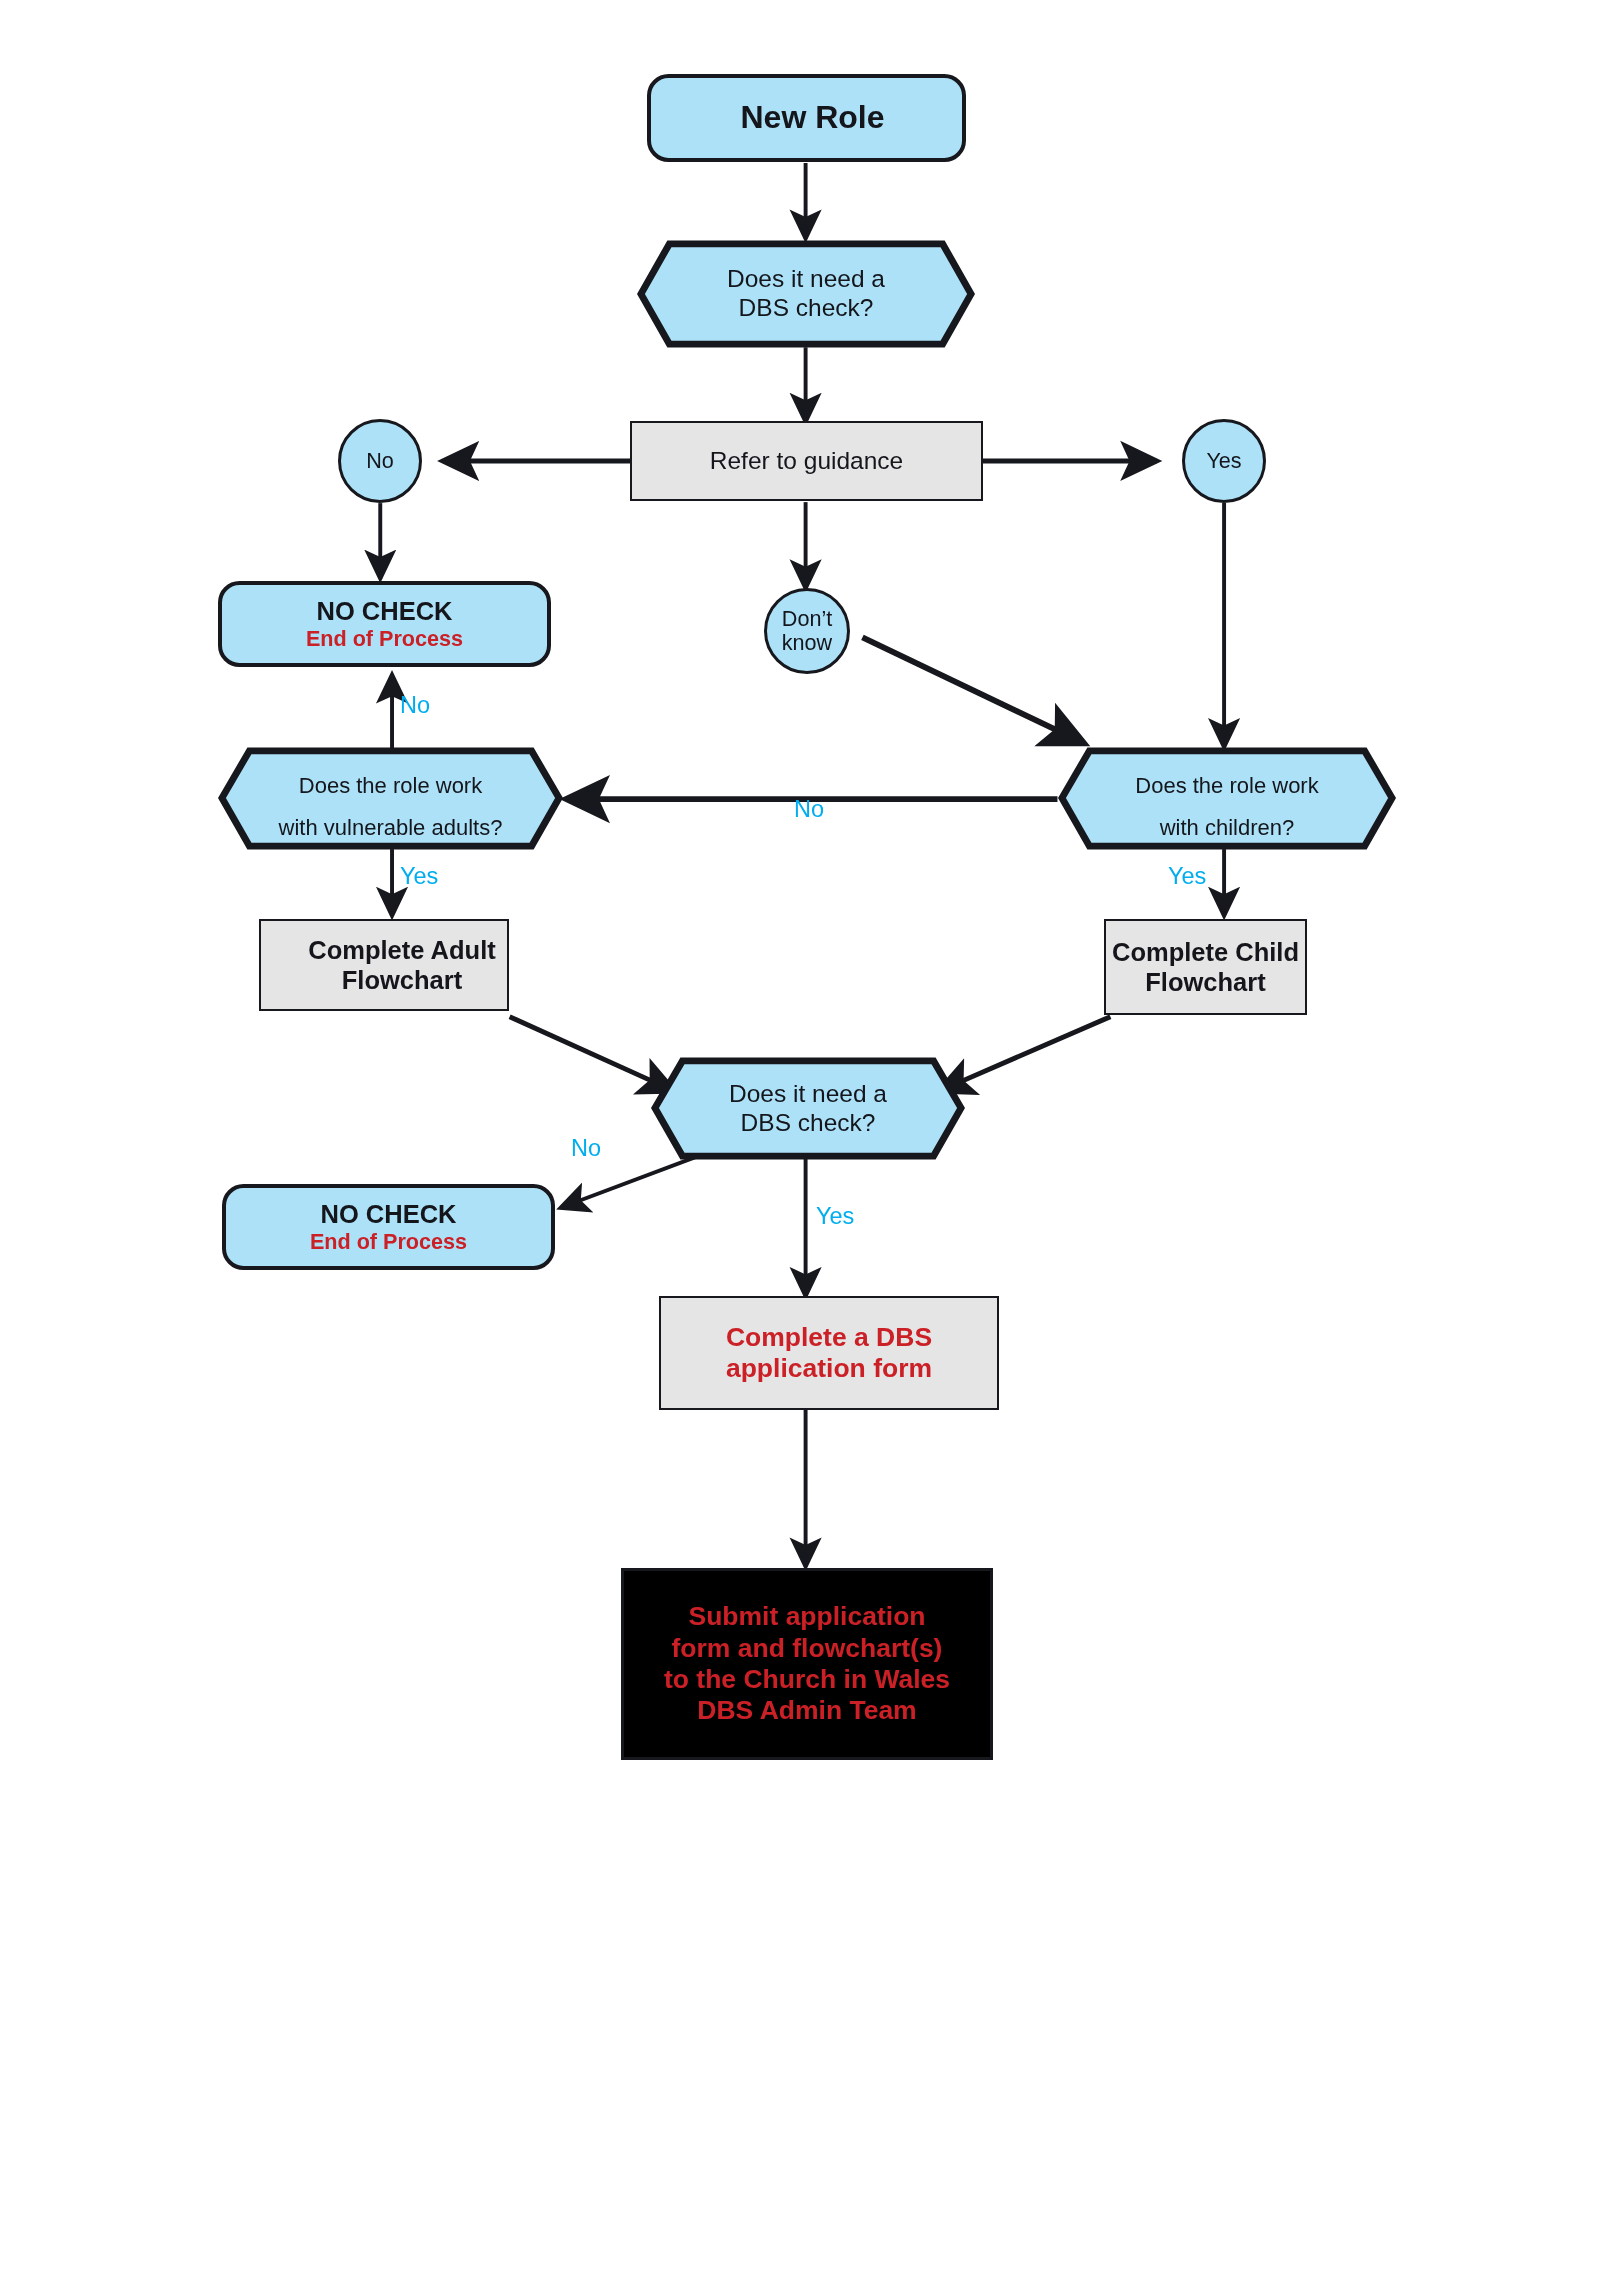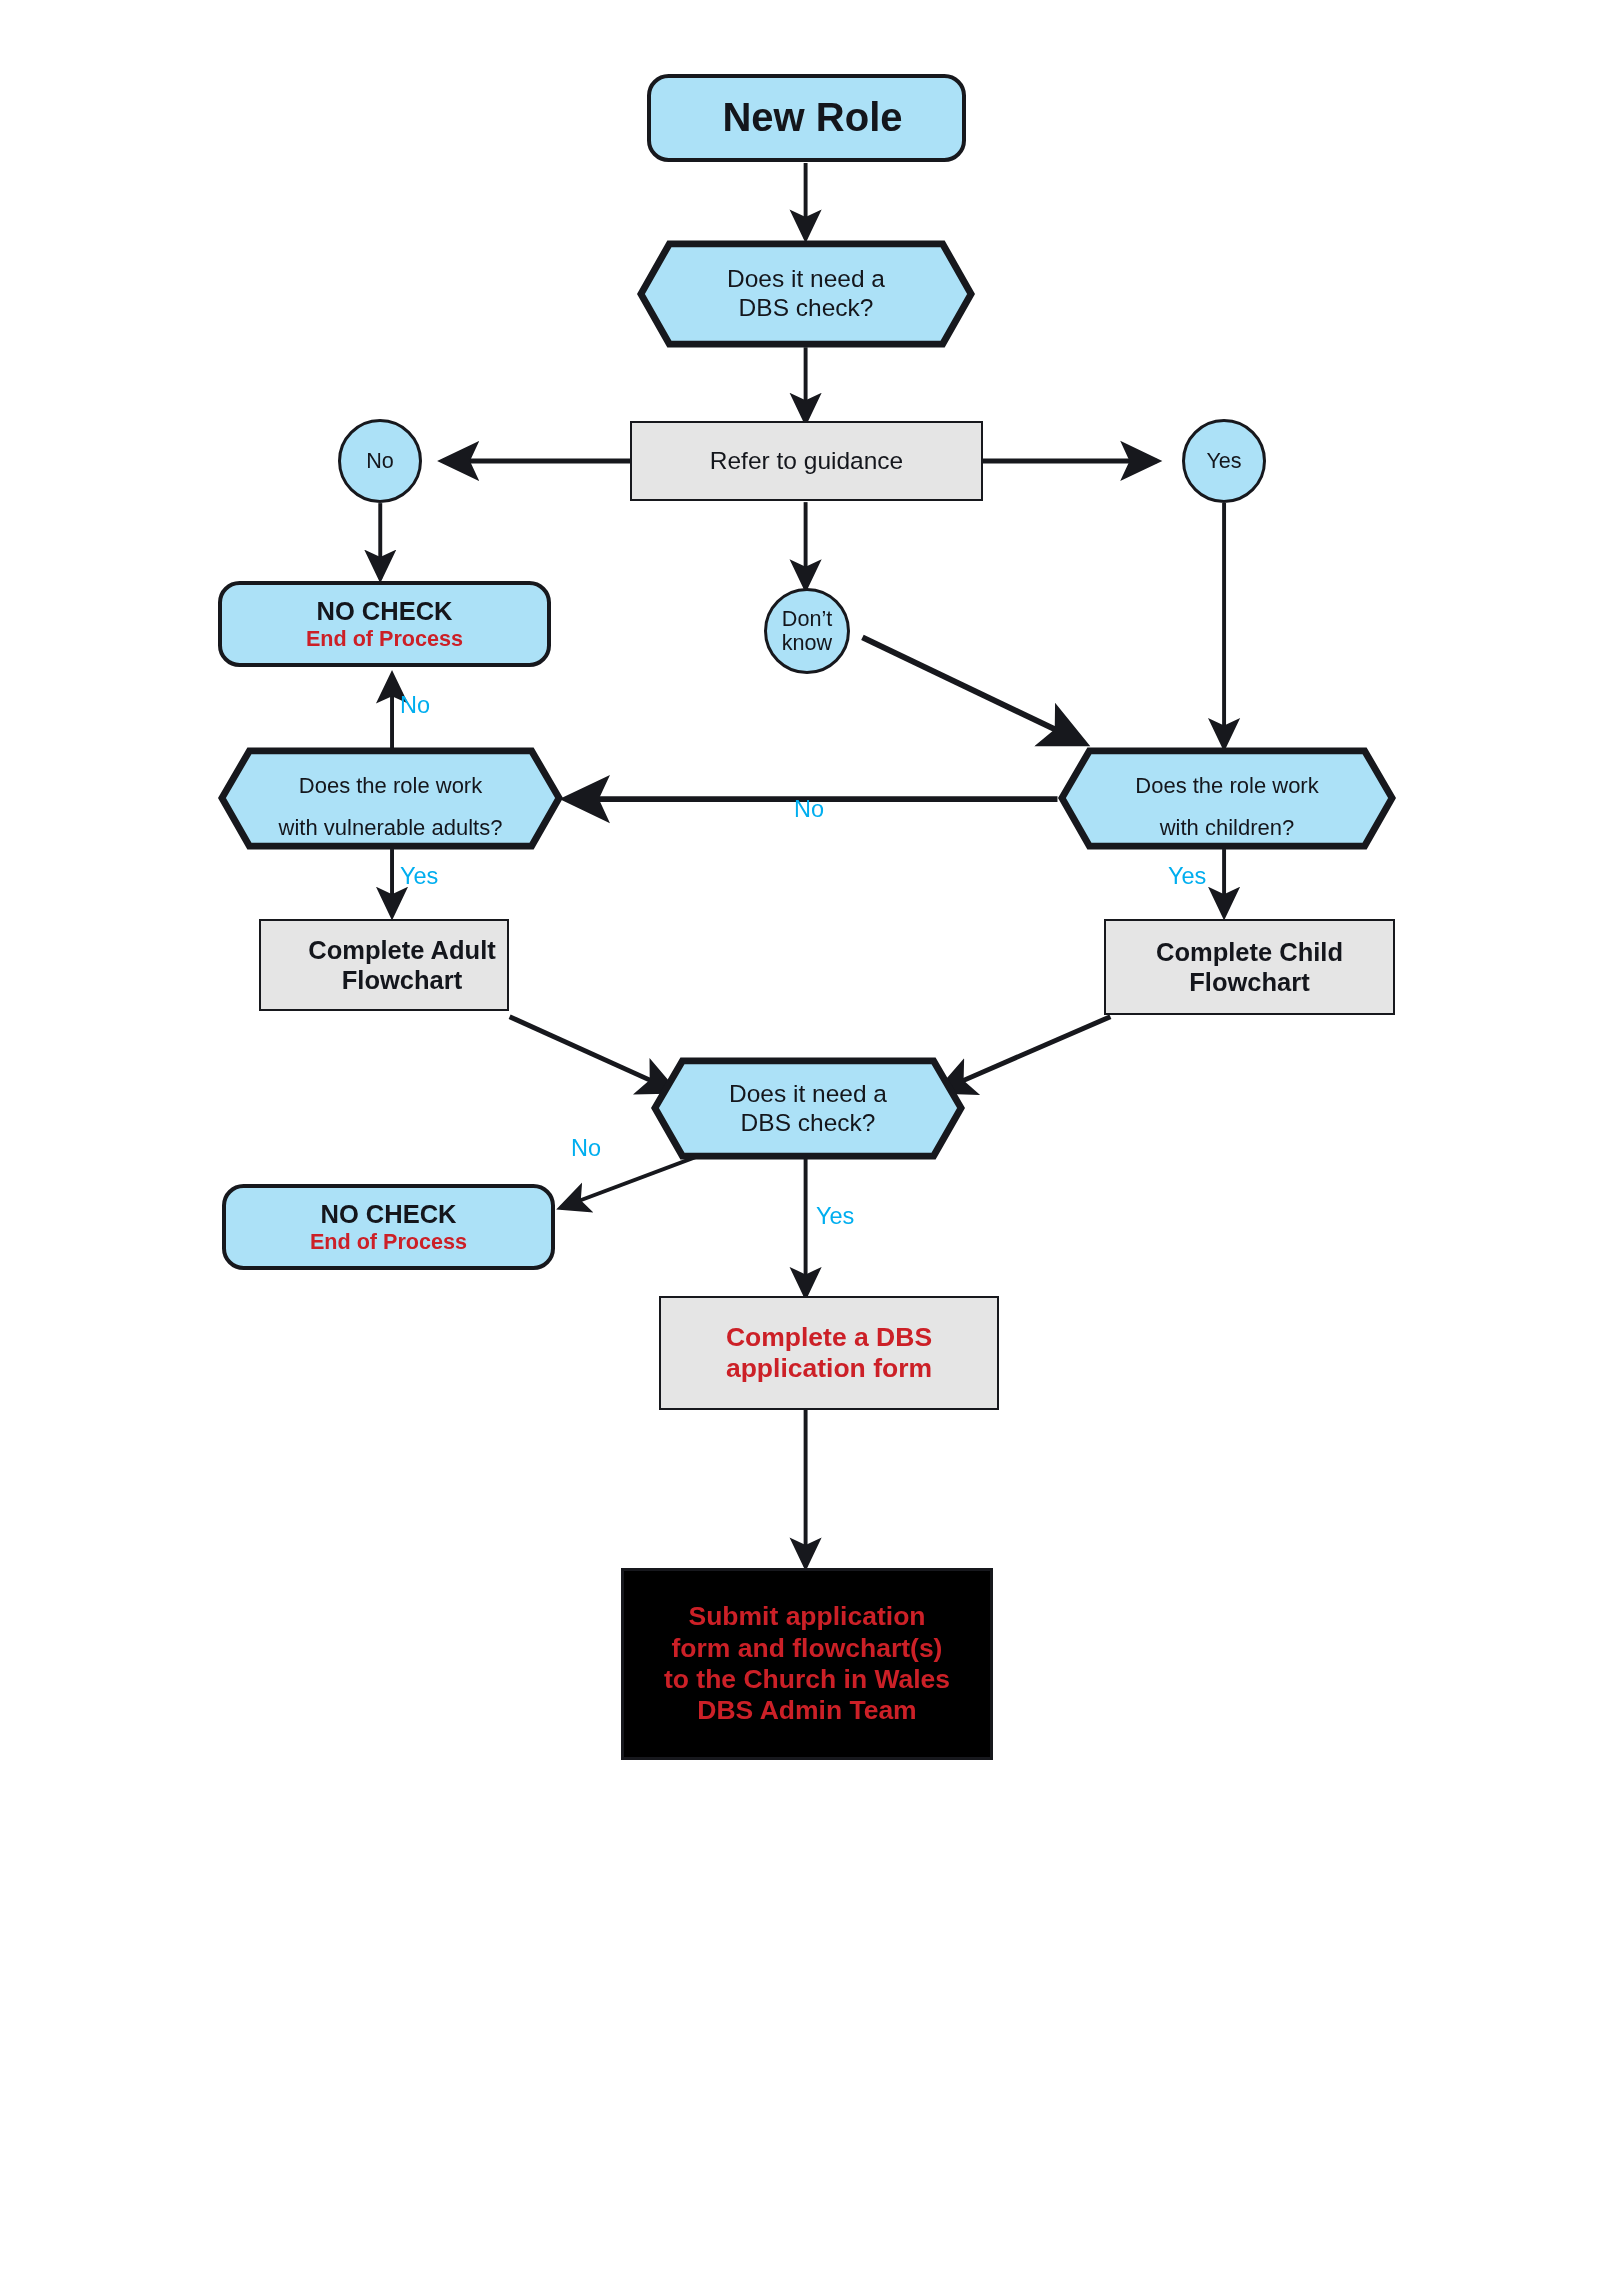--- a/index.html
+++ b/index.html
@@ -76,21 +76,21 @@
   }
   .t-line { display: block; }
   .bold { font-weight: bold; }
   .red { color: #cc2027; font-weight: bold; }
   .edge-label {
     position: absolute;
     color: #00aeef;
     font-size: 23.5px;
     white-space: nowrap;
   }
-  .title-lg { font-size: 40px; font-weight: bold; margin-left: 12px; }
+  .title-lg { font-size: 32px; font-weight: bold; margin-left: 12px; }
   .q-txt { font-size: 24.5px; }
   .sm-txt { font-size: 22px; margin-top: 16px; }
   .circ-txt { font-size: 21.6px; line-height: 1.12; }
 </style>
 </head>
 <body>
 
 <div id="page">
 
   <svg id="flow-svg" viewBox="0 0 1654 2339">
@@ -192,21 +192,21 @@
       <span class="t-line sm-txt">Does the role work</span>
       <span class="t-line sm-txt">with children?</span>
     </div>
   </div>
 
   <div class="node rect-white" style="left:259px; top:919px; width:250px; height:92px;padding-left:36px;">
     <span class="t-line bold" style="font-size:25.5px;">Complete Adult</span>
     <span class="t-line bold" style="font-size:25.5px;">Flowchart</span>
   </div>
 
-  <div class="node rect-white" style="left:1104px; top:919px; width:291px; height:96px;">
+  <div class="node rect-white" style="left:1104px; top:919px; width:203px; height:96px;">
     <span class="t-line bold" style="font-size:25.5px;">Complete Child</span>
     <span class="t-line bold" style="font-size:25.5px;">Flowchart</span>
   </div>
 
   <div class="node octa" style="left:651px; top:1057px; width:314px; height:103px;">
     <svg class="octa-shape" viewBox="0 0 320 105" preserveAspectRatio="none">
       <polygon points="32,4 288,4 316,52 288,101 32,101 4,52" fill="#ace1f7" stroke="#17181d" stroke-width="7"></polygon>
     </svg>
     <div class="octa-text">
       <span class="t-line q-txt">Does it need a</span>

